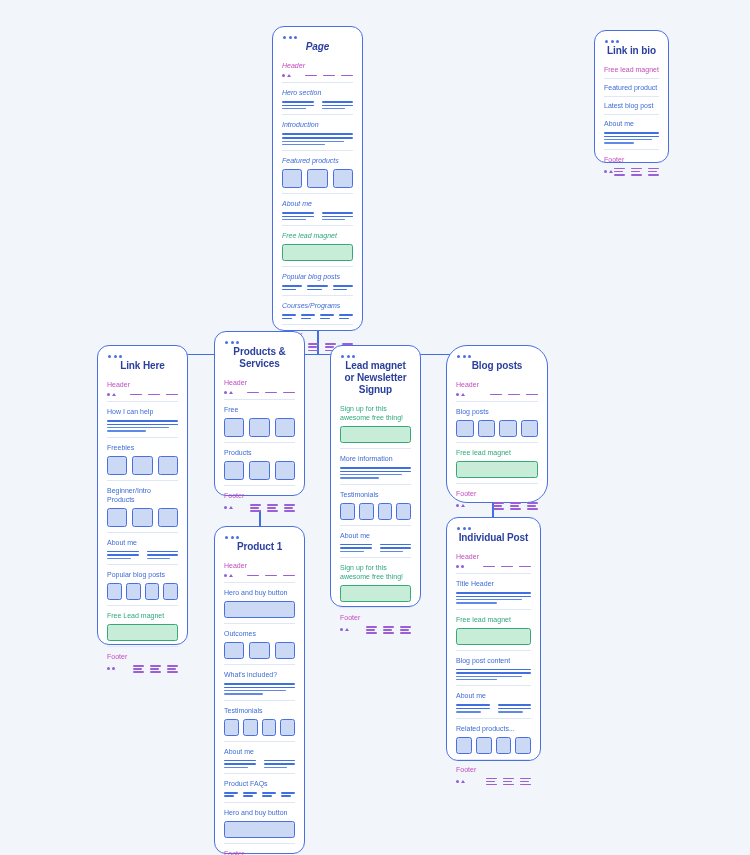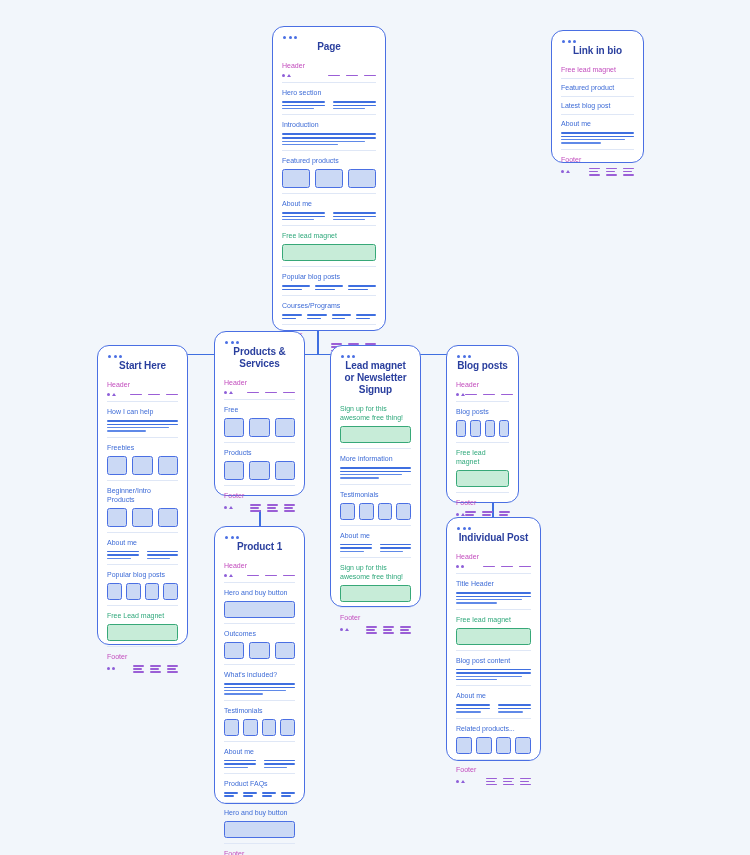--- a/index.html
+++ b/index.html
@@ -97,21 +97,21 @@
 <div id="canvas">
 
   <div class="conn conn-v" style="left:317px;top:330px;width:1.5px;height:24px;"></div>
   <div class="bus" style="left:142px;top:354px;width:365px;height:12px;"></div>
   <div class="conn conn-v" style="left:259px;top:354px;width:1.5px;height:12px;"></div>
   <div class="conn conn-v" style="left:375px;top:354px;width:1.5px;height:12px;"></div>
 
   <div class="conn conn-v" style="left:259px;top:510px;width:1.5px;height:16px;"></div>
   <div class="conn conn-v" style="left:492px;top:503px;width:1.5px;height:14px;"></div>
 
-  <div class="card" style="left:272px;top:26px;width:114px;height:305px;">
+  <div class="card" style="left:272px;top:26px;width:91px;height:305px;font-style:italic;">
     <div class="dots">
         <i></i>
         <i></i>
         <i></i>
       </div>
     <div class="card-title">Page</div>
 
     <div class="sec">
       <div class="sec-label pink">Header</div>
       <div class="hdrrow">
@@ -244,21 +244,21 @@
             <span class="ft-menu">
               <i></i>
               <i></i>
               <i></i>
             </span>
         </span>
       </div>
     </div>
   </div>
 
-  <div class="card" style="left:551px;top:30px;width:93px;height:133px;">
+  <div class="card" style="left:594px;top:30px;width:75px;height:133px;">
     <div class="dots">
         <i></i>
         <i></i>
         <i></i>
       </div>
     <div class="card-title">Link in bio</div>
     <div class="lb-row pink">Free lead magnet</div>
     <div class="lb-row navy">Featured product</div>
     <div class="lb-row navy">Latest blog post</div>
     <div class="sec">
@@ -297,21 +297,21 @@
       </div>
     </div>
   </div>
 
   <div class="card" style="left:97px;top:345px;width:91px;height:300px;">
     <div class="dots">
         <i></i>
         <i></i>
         <i></i>
       </div>
-    <div class="card-title">Start Here</div>
+    <div class="card-title">Link Here</div>
 
     <div class="sec">
       <div class="sec-label pink">Header</div>
       <div class="hdrrow">
         <span class="hdr-dots">
             <i></i>
             <i class="tri"></i>
           </span>
         <span class="hdr-dashes">
             <i></i>
@@ -470,21 +470,21 @@
             <span class="ft-menu">
               <i></i>
               <i></i>
               <i></i>
             </span>
         </span>
       </div>
     </div>
   </div>
 
-  <div class="card" style="left:214px;top:526px;width:91px;height:278px;">
+  <div class="card" style="left:214px;top:526px;width:91px;height:328px;">
     <div class="dots">
         <i></i>
         <i></i>
         <i></i>
       </div>
     <div class="card-title">Product 1</div>
 
     <div class="sec">
       <div class="sec-label pink">Header</div>
       <div class="hdrrow">
@@ -658,21 +658,21 @@
             <span class="ft-menu">
               <i></i>
               <i></i>
               <i></i>
             </span>
         </span>
       </div>
     </div>
   </div>
 
-  <div class="card" style="left:446px;top:345px;width:73px;height:158px;">
+  <div class="card" style="left:446px;top:345px;width:102px;height:158px;border-radius:21px;">
     <div class="dots">
         <i></i>
         <i></i>
         <i></i>
       </div>
     <div class="card-title">Blog posts</div>
 
     <div class="sec">
       <div class="sec-label pink">Header</div>
       <div class="hdrrow">

